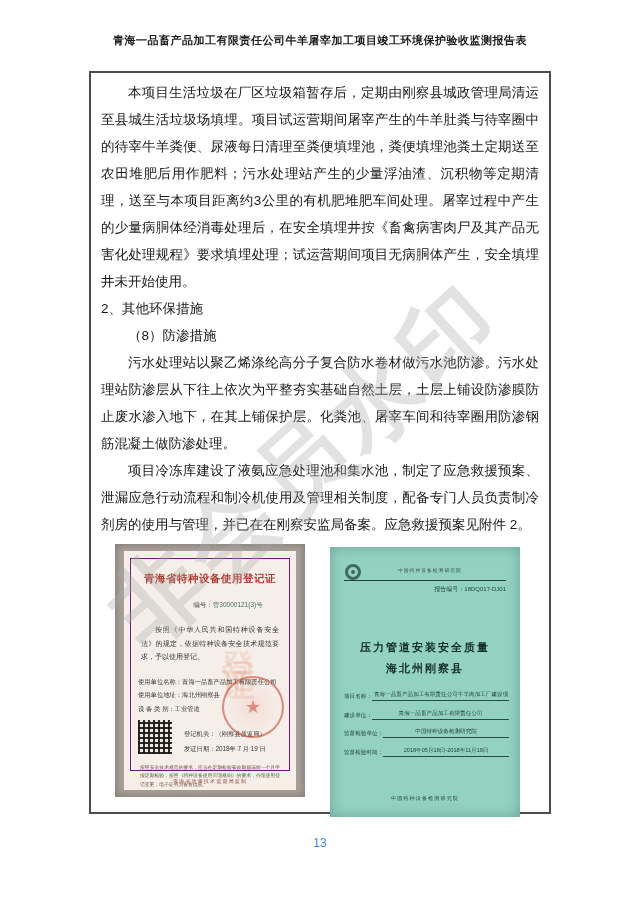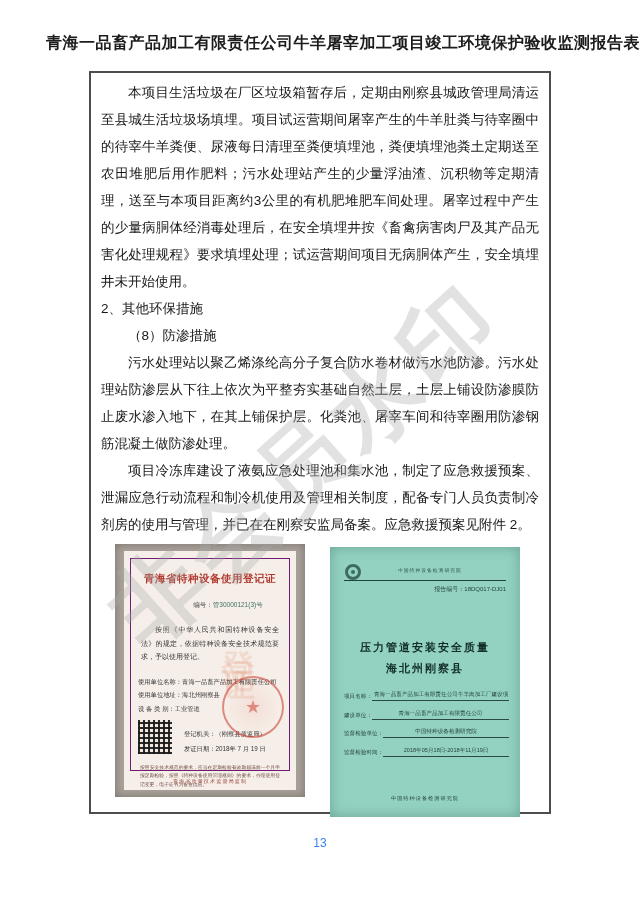--- a/index.html
+++ b/index.html
@@ -4,21 +4,21 @@
 <style>
   * { margin:0; padding:0; box-sizing:border-box; }
   html,body { background:#ffffff; }
   body { font-family:"Liberation Sans", sans-serif; }
   .page {
     position:relative; width:640px; height:905px; background:#ffffff;
     overflow:hidden; margin:0 auto;
   }
   .doc-header {
     position:absolute; top:33px; left:0; width:100%;
-    text-align:right; font-size:16px; font-weight:bold; color:#1c1c1c;
+    text-align:center; font-size:11px; font-weight:bold; color:#1c1c1c;
     letter-spacing:0.5px;
   }
   .main-table {
     position:absolute; left:89px; top:71px; width:462px; height:743px;
     border:2px solid #4d4d4d; background:#ffffff; padding:6px 10px 0 10px;
   }
   .para {
     font-size:13.5px; line-height:27px; color:#181818; text-align:justify;
   }
   .indent { text-indent:2em; }

